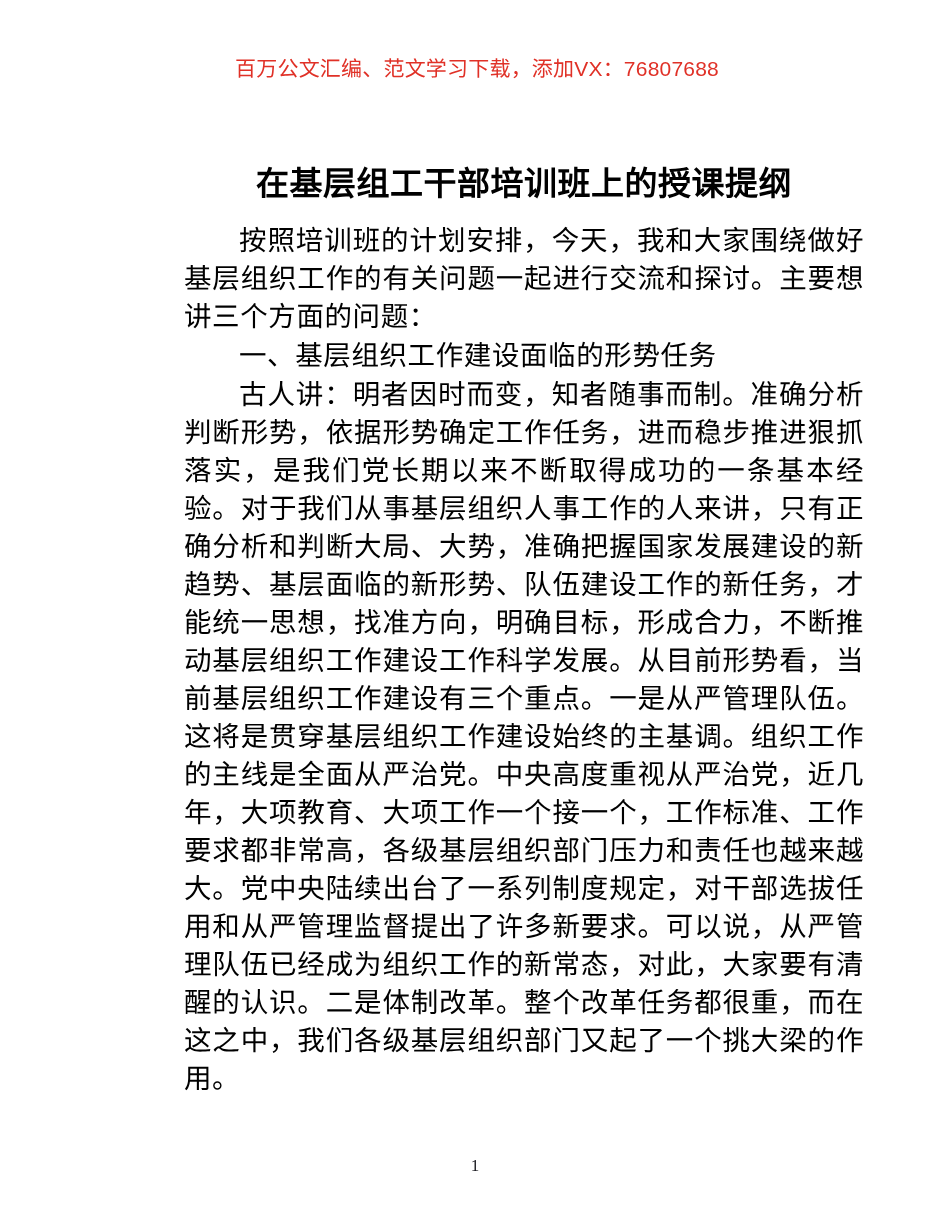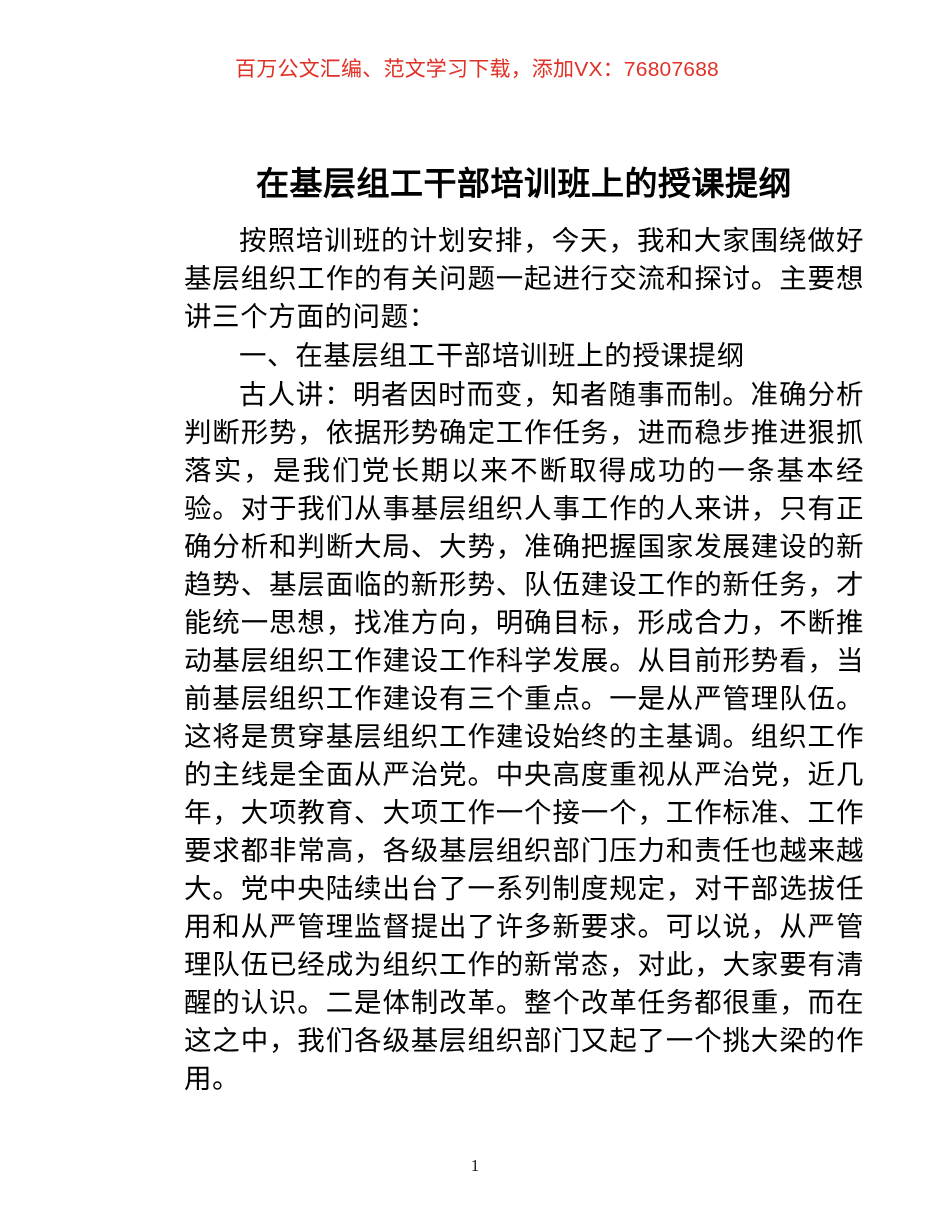--- a/index.html
+++ b/index.html
@@ -94,21 +94,21 @@
 <div class="page">
 
   <div class="header-watermark">百万公文汇编、范文学习下载，添加VX：76807688</div>
 
   <div class="content">
 
     <h1 class="doc-title">在基层组工干部培训班上的授课提纲</h1>
 
     <p class="para">按照培训班的计划安排，今天，我和大家围绕做好基层组织工作的有关问题一起进行交流和探讨。主要想讲三个方面的问题：</p>
 
-    <p class="para heading">一、在基层组工干部培训班上的授课提纲</p>
+    <p class="para heading">一、基层组织工作建设面临的形势任务</p>
 
     <p class="para">古人讲：明者因时而变，知者随事而制。准确分析判断形势，依据形势确定工作任务，进而稳步推进狠抓落实，是我们党长期以来不断取得成功的一条基本经验。对于我们从事基层组织人事工作的人来讲，只有正确分析和判断大局、大势，准确把握国家发展建设的新趋势、基层面临的新形势、队伍建设工作的新任务，才能统一思想，找准方向，明确目标，形成合力，不断推动基层组织工作建设工作科学发展。从目前形势看，当前基层组织工作建设有三个重点。一是从严管理队伍。这将是贯穿基层组织工作建设始终的主基调。组织工作的主线是全面从严治党。中央高度重视从严治党，近几年，大项教育、大项工作一个接一个，工作标准、工作要求都非常高，各级基层组织部门压力和责任也越来越大。党中央陆续出台了一系列制度规定，对干部选拔任用和从严管理监督提出了许多新要求。可以说，从严管理队伍已经成为组织工作的新常态，对此，大家要有清醒的认识。二是体制改革。整个改革任务都很重，而在这之中，我们各级基层组织部门又起了一个挑大梁的作用。</p>
 
   </div>
 
   <div class="page-number">1</div>
 
 </div>
 
 </body></html>

